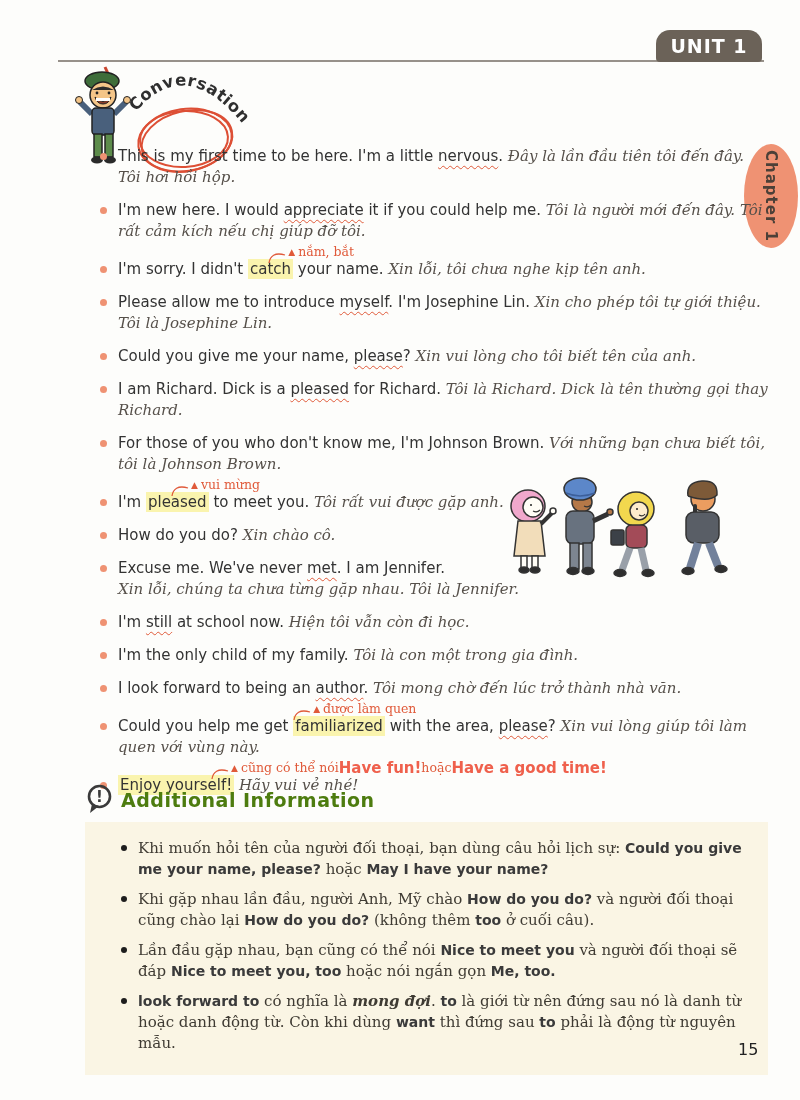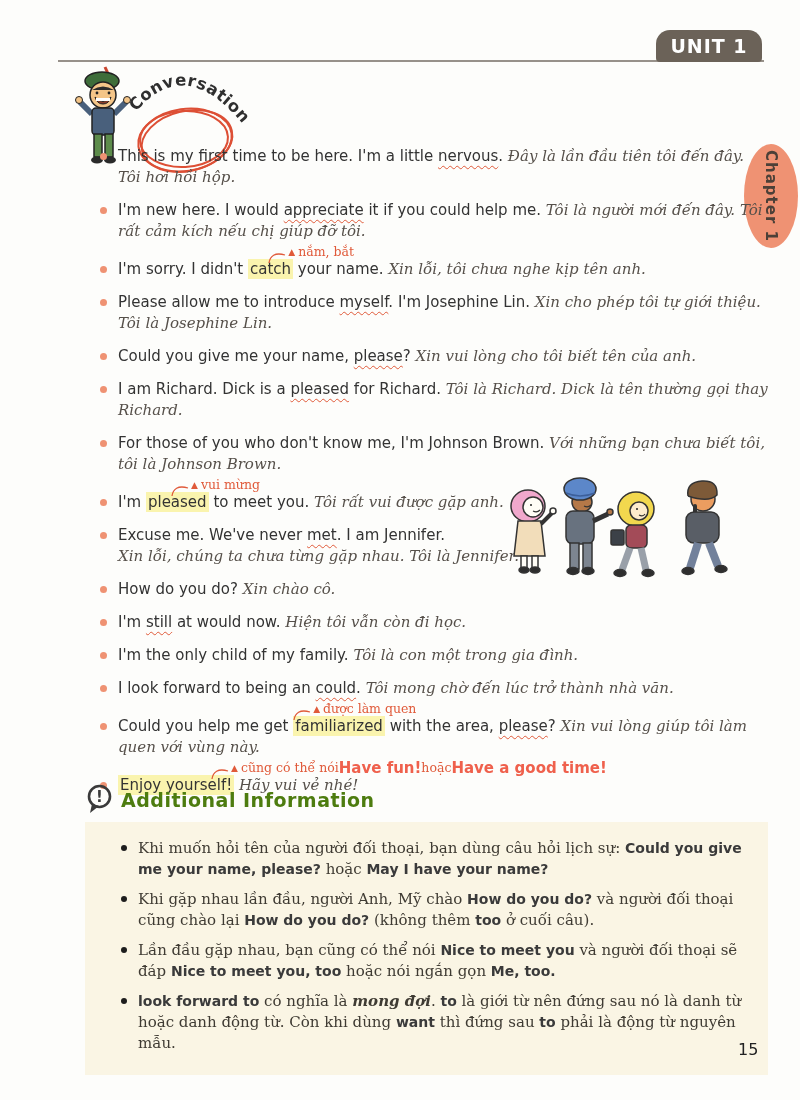--- a/index.html
+++ b/index.html
@@ -136,37 +136,37 @@
       <p class="conv-text"><span>I'm </span><span class="hl">pleased<span class="note">
             <svg class="curl" width="18" height="11" viewBox="0 0 18 11">
               <path d="M17 2 C7 -1 2 3 1 10" stroke="#e05a3a" fill="none" stroke-width="1.3"></path>
             </svg>
             <span class="tri">▲</span>
             <span>vui mừng</span>
           </span></span><span> to meet you.</span> <span class="vi">Tôi rất vui được gặp anh.</span></p>
     </div>
     <div class="conv-item">
       <span class="dot"></span>
+      <p class="conv-text"><span>How do you do?</span> <span class="vi">Xin chào cô.</span></p>
+    </div>
+    <div class="conv-item">
+      <span class="dot"></span>
       <p class="conv-text"><span>Excuse me. We've never </span><span class="wavy">met</span><span>. I am Jennifer.</span> <br><span class="vi">Xin lỗi, chúng ta chưa từng gặp nhau. Tôi là Jennifer.</span></p>
     </div>
     <div class="conv-item">
       <span class="dot"></span>
-      <p class="conv-text"><span>How do you do?</span> <span class="vi">Xin chào cô.</span></p>
-    </div>
-    <div class="conv-item">
-      <span class="dot"></span>
-      <p class="conv-text"><span>I'm </span><span class="wavy">still</span><span> at would now.</span> <span class="vi">Hiện tôi vẫn còn đi học.</span></p>
+      <p class="conv-text"><span>I'm </span><span class="wavy">still</span><span> at school now.</span> <span class="vi">Hiện tôi vẫn còn đi học.</span></p>
     </div>
     <div class="conv-item">
       <span class="dot"></span>
       <p class="conv-text"><span>I'm the only child of my family.</span> <span class="vi">Tôi là con một trong gia đình.</span></p>
     </div>
     <div class="conv-item">
       <span class="dot"></span>
-      <p class="conv-text"><span>I look forward to being an </span><span class="wavy">could</span><span>.</span> <span class="vi">Tôi mong chờ đến lúc trở thành nhà văn.</span></p>
+      <p class="conv-text"><span>I look forward to being an </span><span class="wavy">author</span><span>.</span> <span class="vi">Tôi mong chờ đến lúc trở thành nhà văn.</span></p>
     </div>
     <div class="conv-item has-note">
       <span class="dot"></span>
       <p class="conv-text"><span>Could you help me get </span><span class="hl">familiarized<span class="note">
             <svg class="curl" width="18" height="11" viewBox="0 0 18 11">
               <path d="M17 2 C7 -1 2 3 1 10" stroke="#e05a3a" fill="none" stroke-width="1.3"></path>
             </svg>
             <span class="tri">▲</span>
             <span>được làm quen</span>
           </span></span><span> with the area, </span><span class="wavy">please</span><span>?</span> <span class="vi">Xin vui lòng giúp tôi làm quen với vùng này.</span></p>

